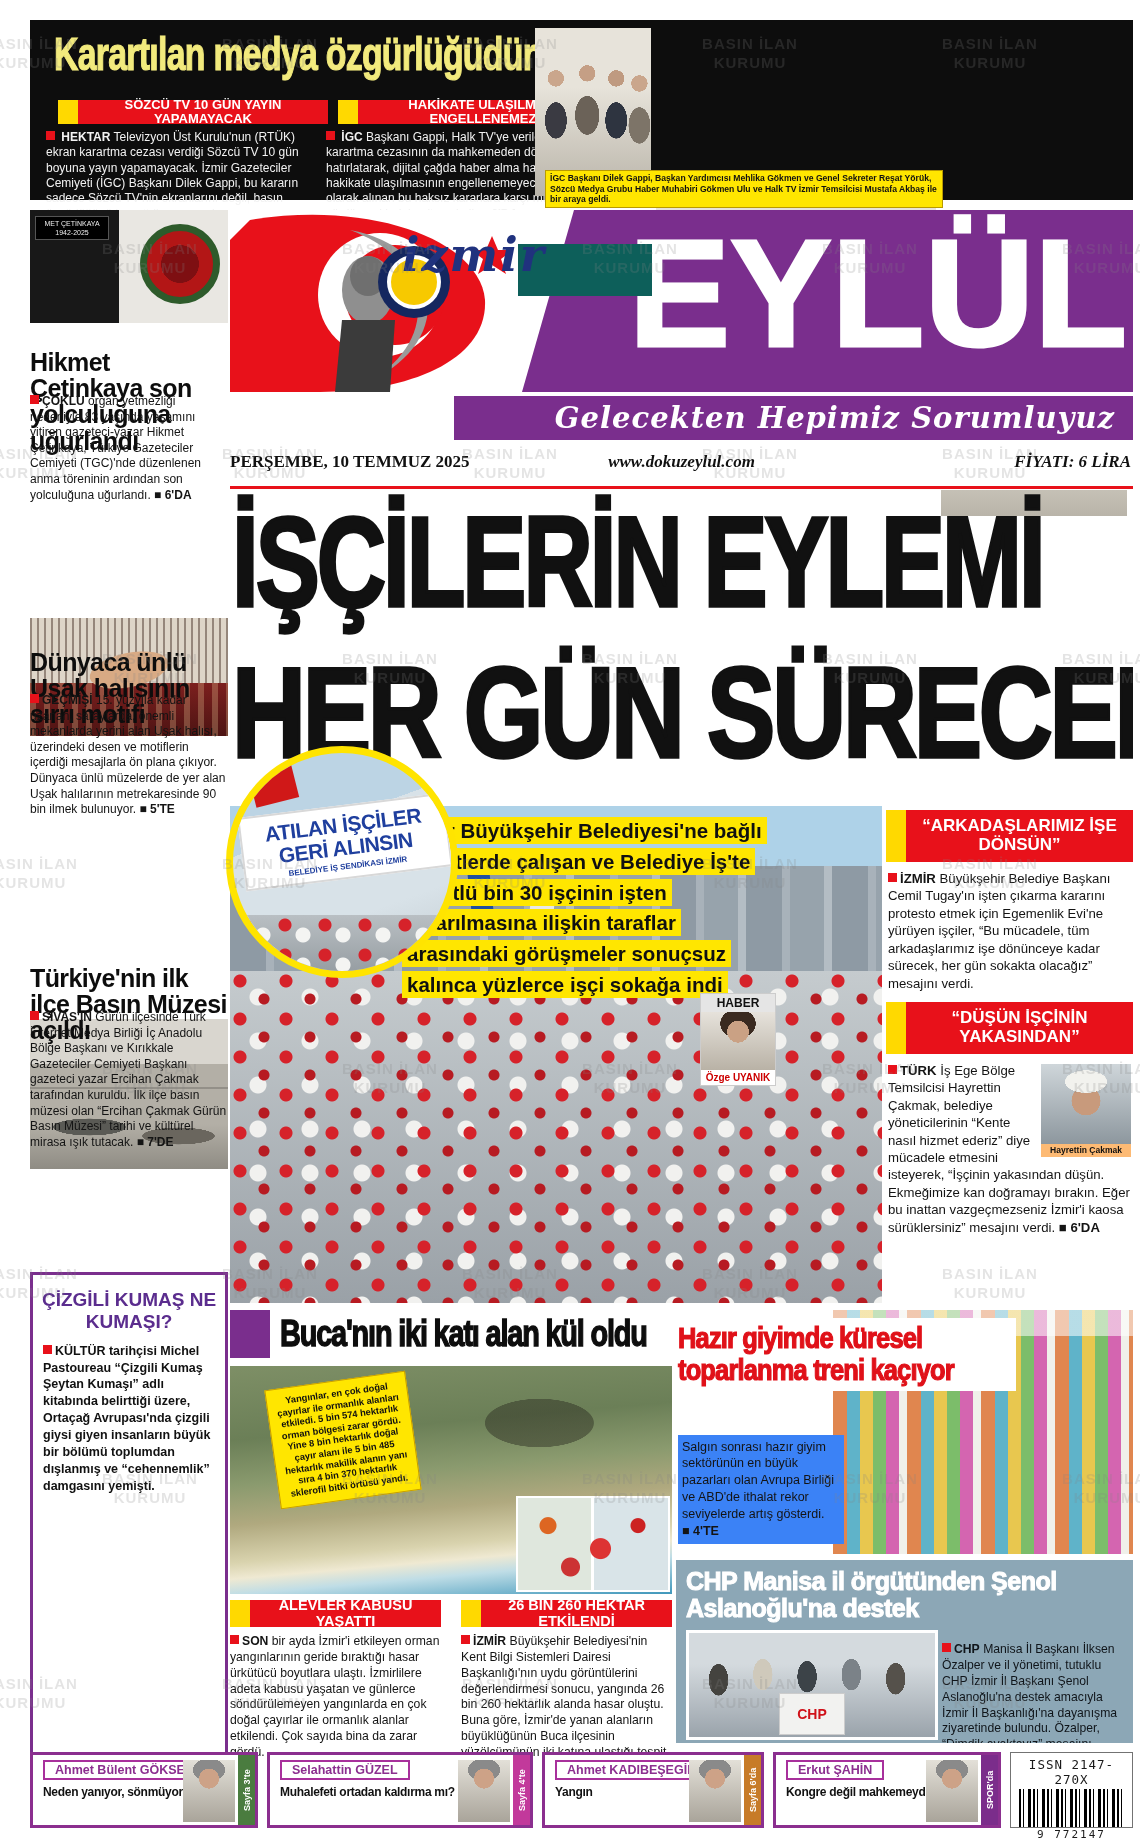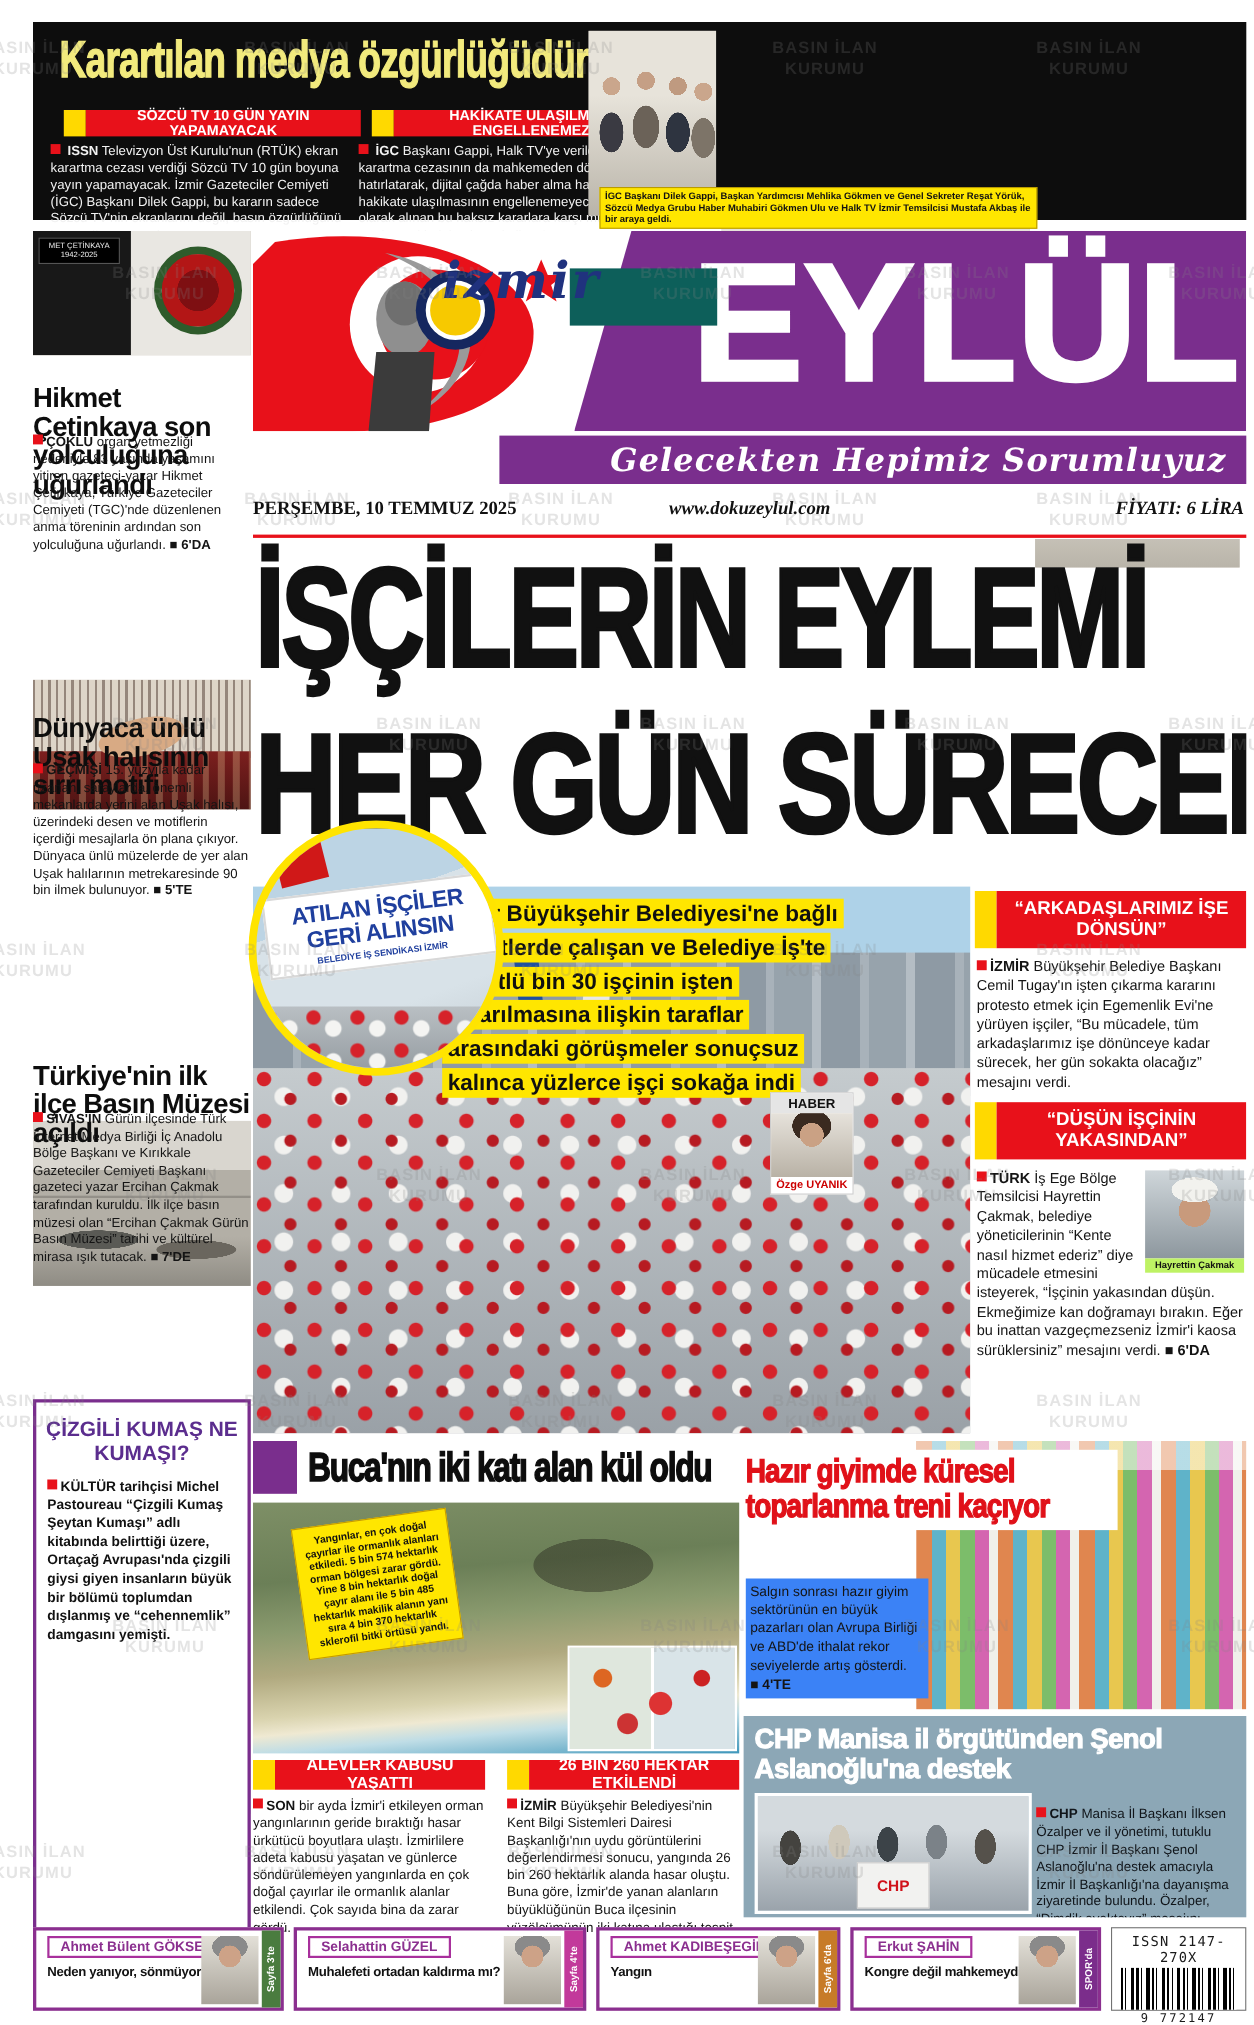--- a/index.html
+++ b/index.html
@@ -137,21 +137,21 @@
   .haber-name{color:#c00;font-weight:bold;font-size«:10px;font-size:10px;text-align:center;padding:2px 0;}
   
   .right-col{left:886px;top:806px;width:247px;height:497px;background:#fff;overflow:hidden;}
   .rc-kick{font-size:17px;min-height:52px;}
   .rc-body{font-size:13.2px;line-height:1.32;margin:8px 2px 10px 2px;color:#141414;}
   .inset{float:right;width:90px;margin:2px 0 2px 6px;}
   .inset .iph{height:80px;background:
       radial-gradient(ellipse 26px 14px at 50% 22%,#f2f2ee 0 80%,transparent 81%),
       radial-gradient(circle 16px at 50% 46%,#c89a7c 0 90%,transparent 91%),
       linear-gradient(#cfd6da,#8d979e);}
-  .inset .icap{background:#bef264;color:#111;font-weight:bold;font-size:8.5px;text-align:center;padding:1px 0;}
+  .inset .icap{background:#fdba74;color:#111;font-weight:bold;font-size:8.5px;text-align:center;padding:1px 0;}
   
   .buca-headrow{left:230px;top:1308px;width:442px;height:52px;display:flex;align-items:center;}
   .psq{width:40px;height:48px;background:#7a2e8d;flex:0 0 40px;margin-right:10px;}
   .buca-title{font-size:37px;font-weight:bold;color:#0d0d0d;letter-spacing:-1.5px;-webkit-text-stroke:1.4px #0d0d0d;}
   .fire-photo{left:230px;top:1366px;width:442px;height:228px;overflow:hidden;
      background:
       radial-gradient(ellipse 90px 40px at 70% 25%,rgba(40,40,30,.45) 0 60%,transparent 61%),
       radial-gradient(ellipse 70px 30px at 30% 45%,rgba(60,50,30,.4) 0 60%,transparent 61%),
       linear-gradient(175deg,#7e8f66 0%,#6b7f57 28%,#8a9a6e 45%,#b0a97f 60%,#d9d3ae 74%,#efe9d2 80%,#bfdde6 86%,#3f97bb 100%);}
   .note{position:absolute;left:42px;top:14px;width:128px;background:#ffe600;border:1px solid #c59a00;
@@ -229,21 +229,21 @@
     <div class="tb-kick kick" style="left:16px;top:80px;">
       <span class="ysq"></span>
       <span class="red">SÖZCÜ TV 10 GÜN YAYIN YAPAMAYACAK</span>
     </div>
     <div class="tb-kick kick" style="left:296px;top:80px;">
       <span class="ysq"></span>
       <span class="red">HAKİKATE ULAŞILMASI ENGELLENEMEZ</span>
     </div>
     <p class="tb-col" style="left:16px;top:98px;">
       <span class="sq"></span>
-      <b>ISSN</b>
+      <b>HEKTAR</b>
       <span>Televizyon Üst Kurulu'nun (RTÜK) ekran karartma cezası verdiği Sözcü TV 10 gün boyuna yayın yapamayacak. İzmir Gazeteciler Cemiyeti (İGC) Başkanı Dilek Gappi, bu kararın sadece Sözcü TV'nin ekranlarını değil, basın özgürlüğünü kararttığını savundu.</span>
     </p>
     <p class="tb-col" style="left:296px;top:98px;">
       <span class="sq"></span>
       <b>İGC</b>
       <span>Başkanı Gappi, Halk TV'ye verilen ekran karartma cezasının da mahkemeden döndüğünü hatırlatarak, dijital çağda haber alma hakkının ve hakikate ulaşılmasının engellenemeyeceğinin, İGC olarak alınan bu haksız kararlara karşı mücadeleyi sürdüreceklerinin altını çizdi.</span>
       <b class="pref">■ 6'DA</b>
     </p>
     <div class="ph abs" style="left:505px;top:8px;width:116px;height:168px;">
       <div class="figs"></div>

